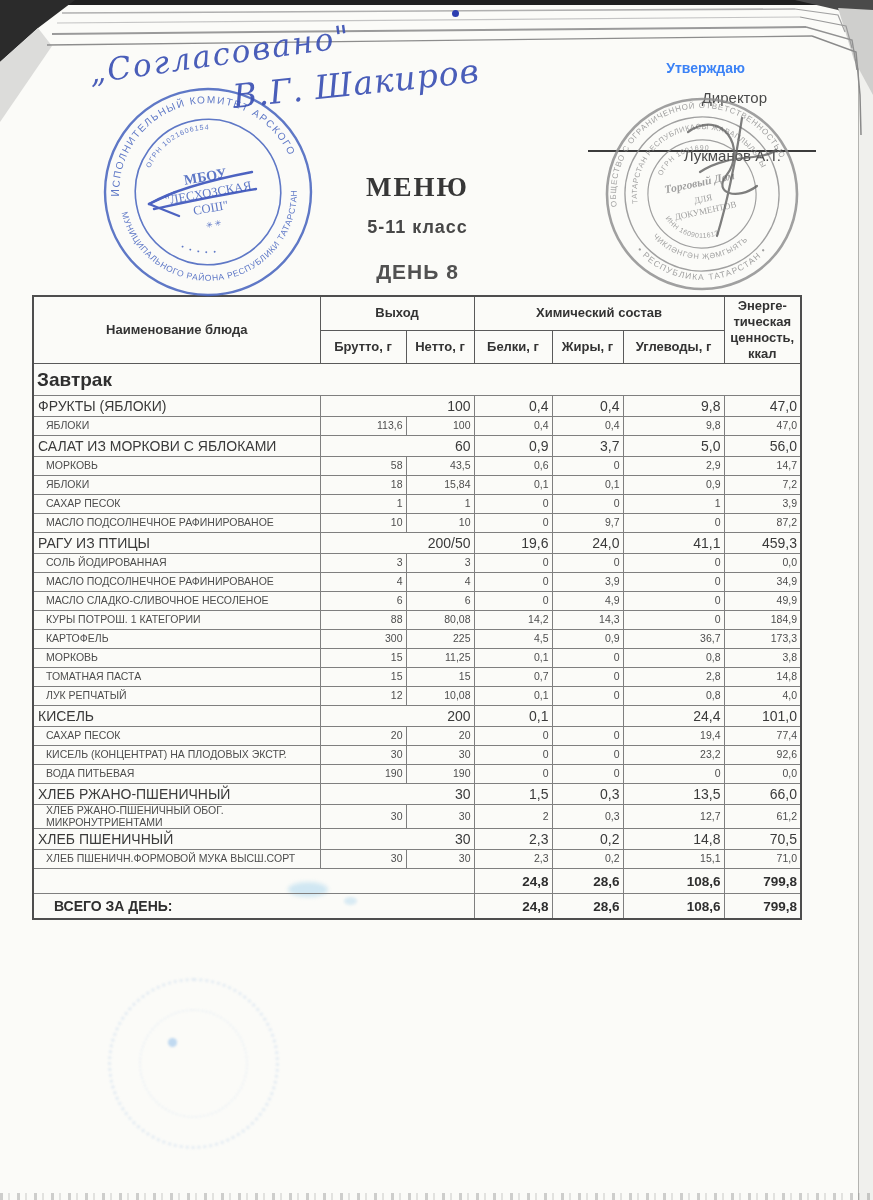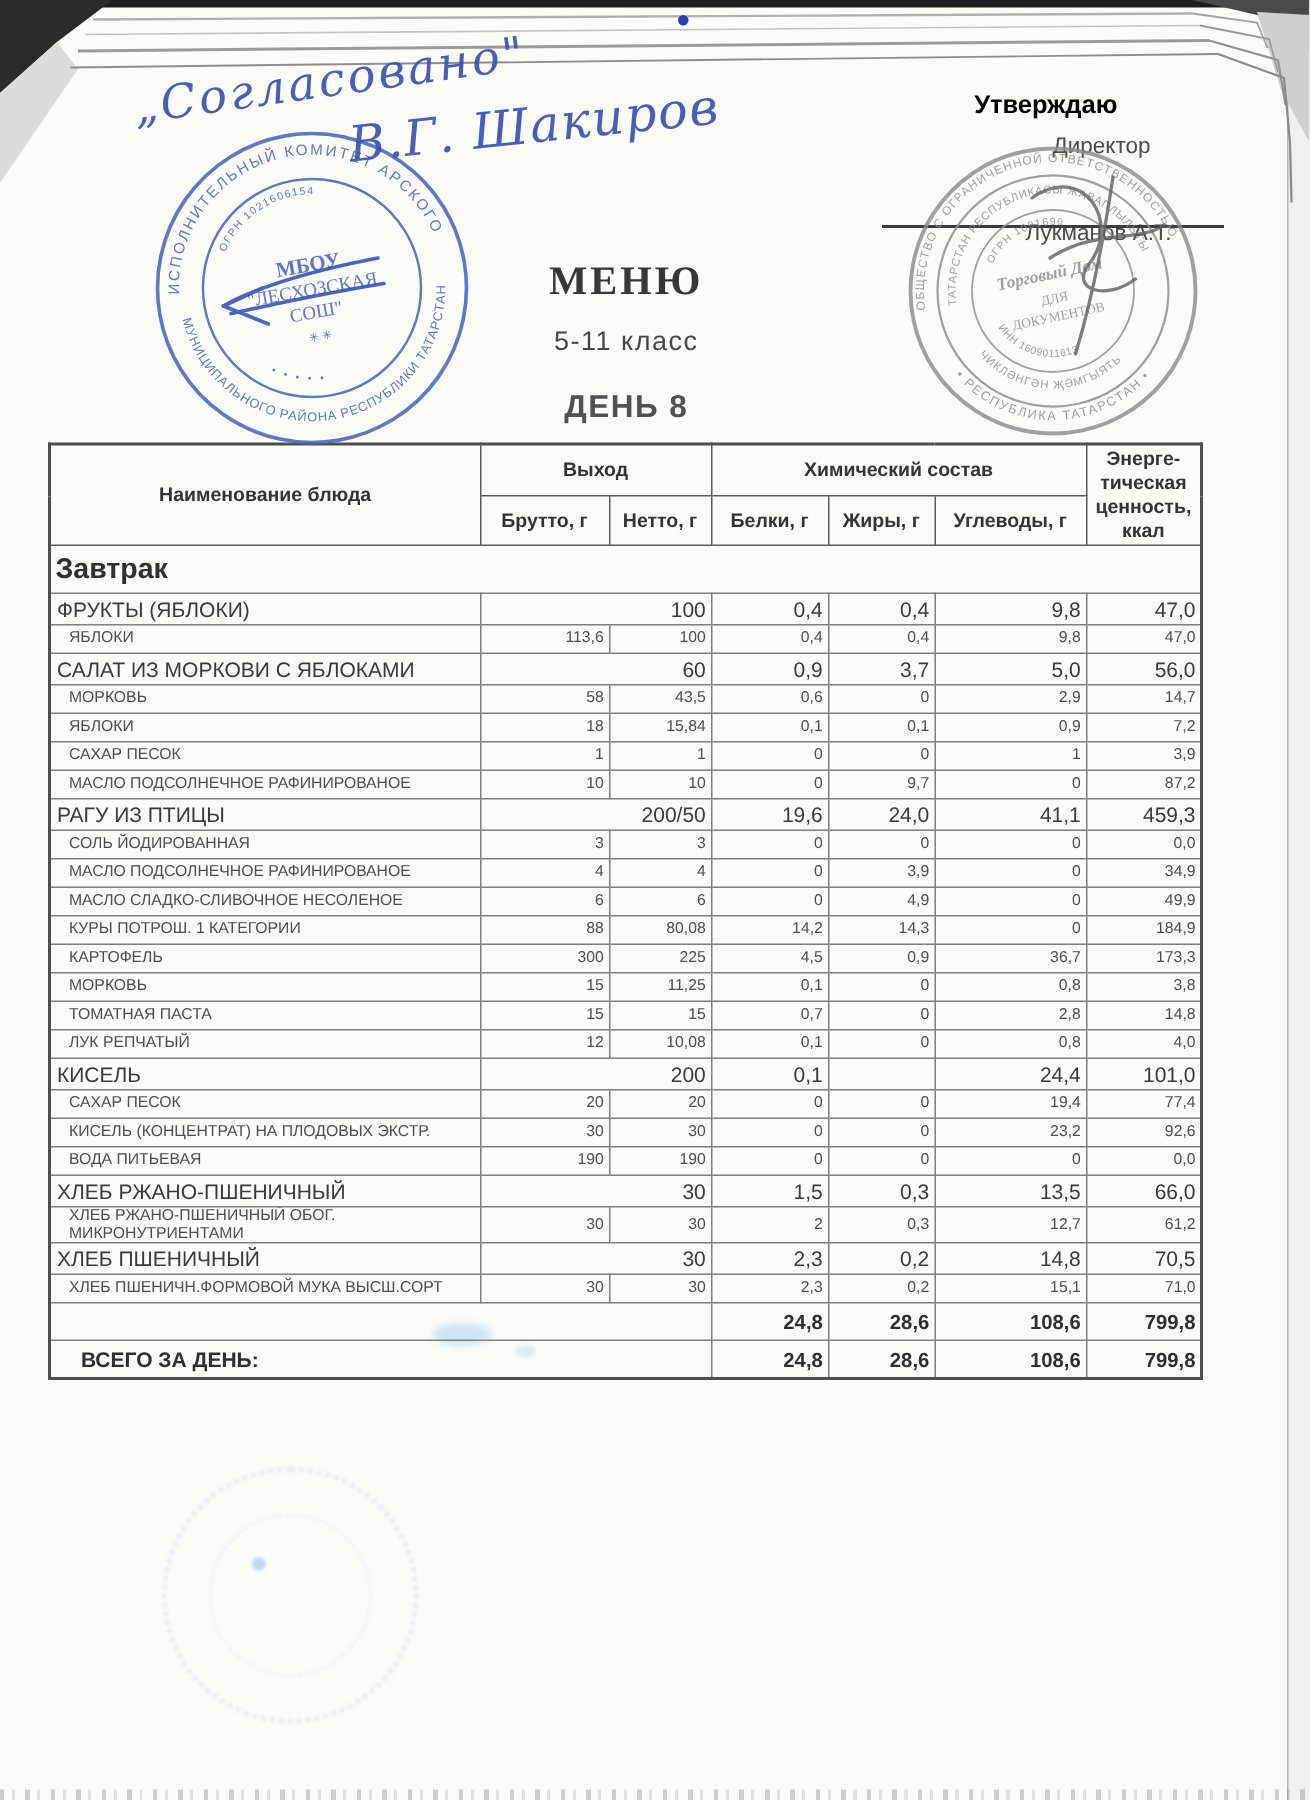--- a/index.html
+++ b/index.html
@@ -20,34 +20,34 @@
   .ghost-stamp::after{content:"";position:absolute;left:28px;top:28px;right:28px;bottom:28px;border-radius:50%;border:2px dotted rgba(120,165,225,.12);}
   .ghost-dot{position:absolute;left:168px;top:1038px;width:9px;height:9px;border-radius:50%;background:rgba(120,175,230,.45);filter:blur(1px);z-index:2;}
 
   
   .hw{position:absolute;color:#3c51b4;font-family:"DejaVu Serif",serif;font-style:italic;z-index:8;white-space:nowrap;opacity:.92;}
   .hw-approved{left:88px;top:36px;font-size:31px;letter-spacing:2px;transform:rotate(-8deg);}
   .hw-sig{left:232px;top:64px;font-size:33px;letter-spacing:1px;transform:rotate(-6deg);}
   .scribbles{position:absolute;left:0;top:0;z-index:9;pointer-events:none;}
 
   
-  .approve-title{position:absolute;right:128px;top:60px;font-size:17px;font-weight:bold;color:#000000;z-index:6;}
+  .approve-title{position:absolute;right:128px;top:60px;font-size:14px;font-weight:bold;color:#3b82f6;z-index:6;}
   .approve-role{position:absolute;right:106px;top:89px;font-size:15px;color:#4a4a4a;z-index:6;margin-left:16px;}
   .approve-name{position:absolute;right:92px;top:108px;font-size:15px;color:#4a4a4a;z-index:6;margin-top:39px;}
   .sign-line{position:absolute;left:588px;top:150px;width:228px;height:2px;background:#3c3c3c;z-index:6;}
 
   
   .stamp{position:absolute;z-index:7;pointer-events:none;}
   .stamp-blue{left:102px;top:86px;opacity:.88;transform:rotate(-10deg);}
   .stamp-gray{left:604px;top:96px;opacity:.82;transform:rotate(-12deg);}
 
   
   .title-wrap{position:absolute;left:305px;top:172px;width:225px;text-align:center;z-index:6;}
   .doc-title{font-family:"Liberation Serif",serif;font-weight:bold;font-size:27px;letter-spacing:2px;color:#373737;margin:0;}
-  .doc-subtitle{font-size:18px;font-weight:normal;color:#474747;margin:14px 0 0 0;letter-spacing:1px;}
+  .doc-subtitle{font-size:18px;font-weight:bold;color:#474747;margin:14px 0 0 0;letter-spacing:1px;}
   .doc-day{font-size:21px;font-weight:bold;color:#515151;margin:22px 0 0 0;letter-spacing:1px;}
 
   
   .menu-table{position:absolute;left:32px;top:295px;width:768px;border-collapse:collapse;table-layout:fixed;z-index:6;
     color:#3b3b3b;}
   .menu-table th,.menu-table td{border:1px solid #7f7f7f;padding:0 3px;overflow:hidden;}
   .menu-table{border:2px solid #4e4e4e;}
   .menu-table thead th{font-size:13px;font-weight:bold;color:#333;text-align:center;line-height:1.25;border:1.5px solid #5a5a5a;}
   .hrow1 th{height:33px;}
   .hrow2 th{height:32px;}

